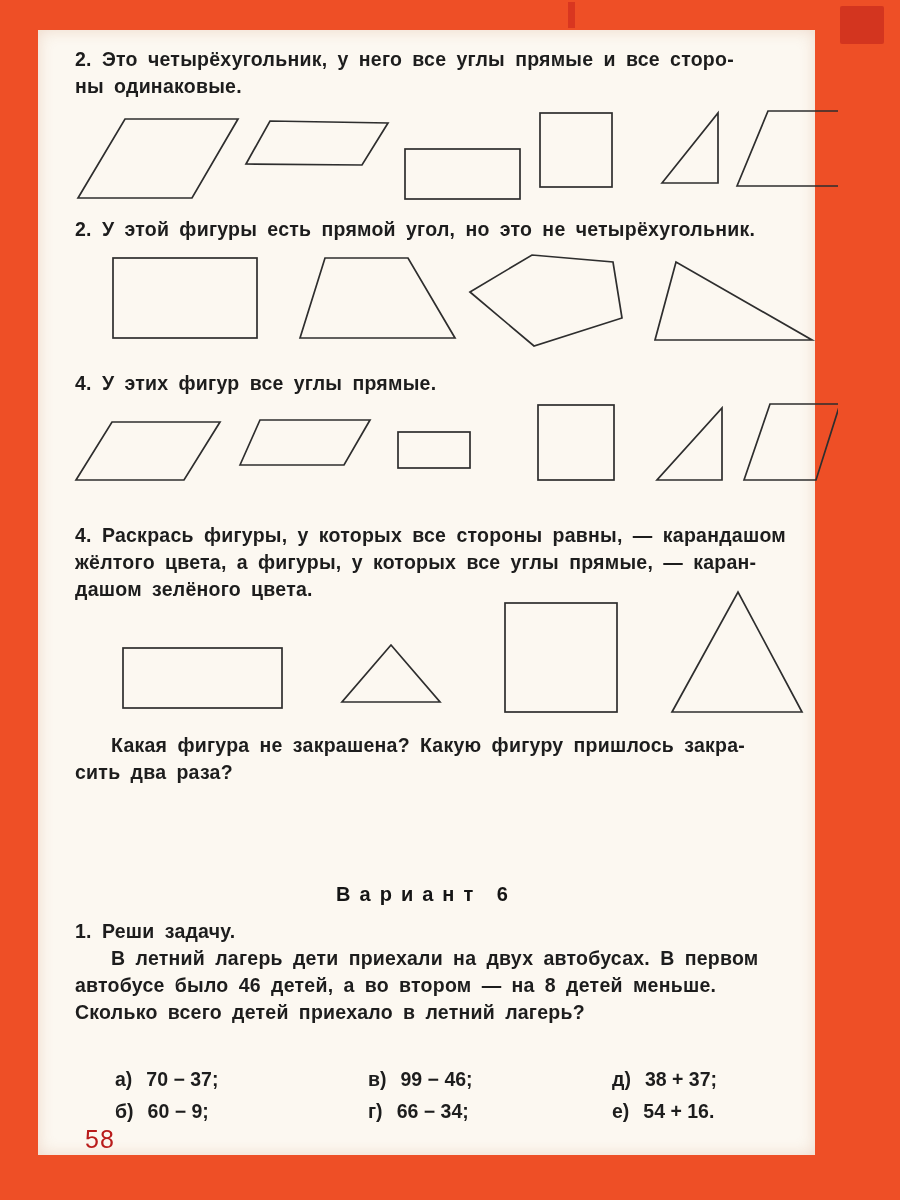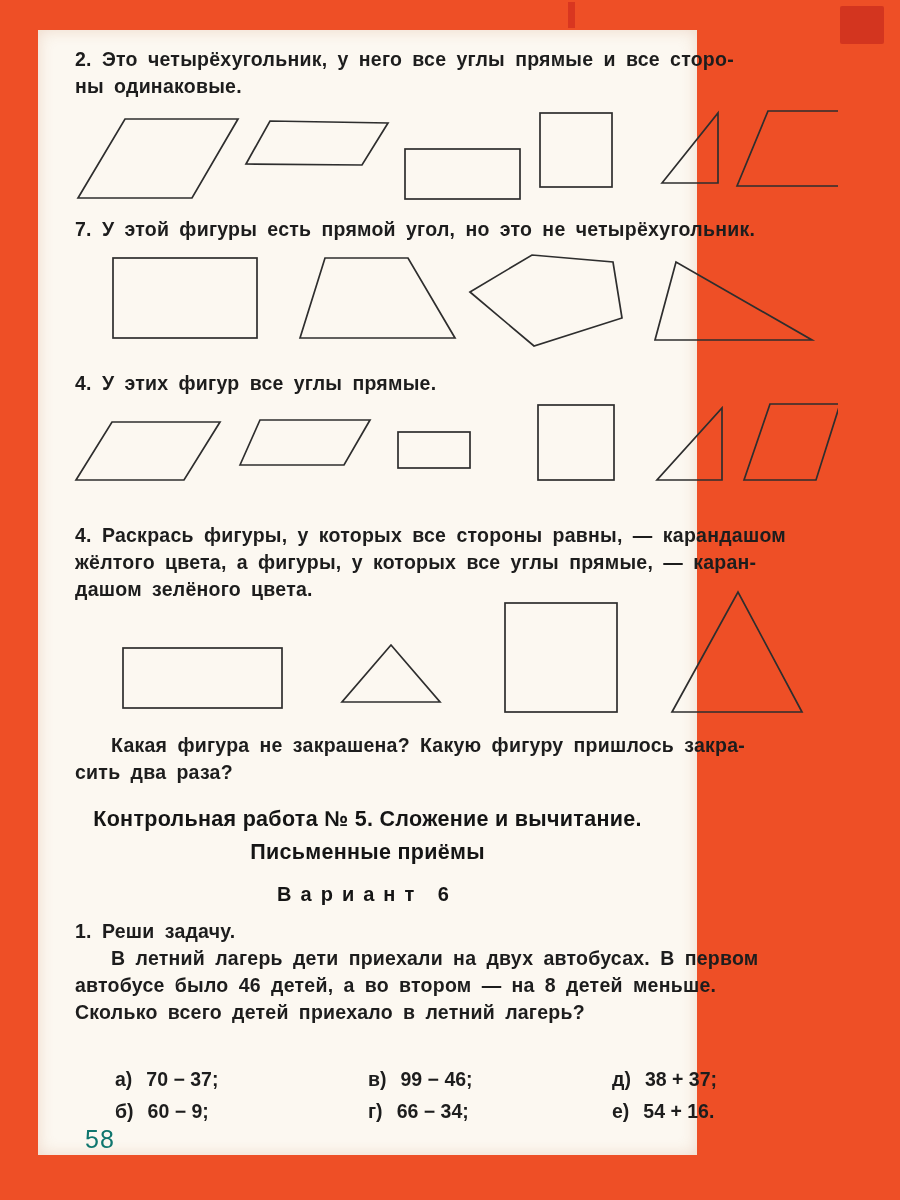--- a/index.html
+++ b/index.html
@@ -6,21 +6,21 @@
   html,body { width:900px; height:1200px; }
   body {
     position:relative;
     width:900px; height:1200px;
     background:#ee4f26;
     font-family:"Liberation Sans", sans-serif;
     overflow:hidden;
   }
   .sheet {
     position:absolute; left:38px; top:30px;
-    width:659px; height:1125px;
+    width:777px; height:1125px;
     background:#fcf8f1;
     box-shadow: inset 0 0 16px rgba(186,96,44,.20);
     padding-left: 40px;
   }
   .artifact { position:absolute; }
   .para {
     position:absolute;
     color:#1d1d1d;
     font-size:19.5px; font-weight:700;
     line-height:27px;
@@ -45,21 +45,21 @@
   .exgrid {
     position:absolute;
     display:grid;
     grid-template-columns:253px 244px auto;
     row-gap:5px;
     font-size:19.5px; font-weight:700; color:#1d1d1d;
   }
   .exgrid .cell { display:flex; gap:14px; line-height:27px; }
   .pagenum {
     position:absolute;
-    font-size:25px; font-weight:400; letter-spacing:1px; color:#0f766e;
+    font-size:25px; font-weight:400; letter-spacing:1px; color:#b91c1c;
   }
 </style>
 </head>
 <body>
 
 <div class="artifact" style="right:16px; top:6px; width:44px; height:38px; background:#c5281c; opacity:.65; border-radius:2px;"></div>
 <div class="artifact" style="left:568px; top:2px; width:7px; height:26px; background:#d3301f; opacity:.8;"></div>
 
 <div class="sheet">
 
@@ -68,21 +68,21 @@
 
   <svg class="figrow" style="left:30px; top:76px;" width="770" height="100" viewBox="0 0 770 100">
     <polygon class="shape" points="10,92 57,13 170,13 124,92"></polygon>
     <polygon class="shape" points="178,58 202,15 320,17 294,59"></polygon>
     <rect class="shape" x="337" y="43" width="115" height="50"></rect>
     <rect class="shape" x="472" y="7" width="72" height="74"></rect>
     <polygon class="shape" points="594,77 650,7 650,77"></polygon>
     <polygon class="shape" points="669,80 700,5 777,5 777,80"></polygon>
   </svg>
 
-  <p class="para" style="left:37px; top:186px; width:762px;">7. У этой фигуры есть прямой угол, но это не четырёхугольник.</p>
+  <p class="para" style="left:37px; top:186px; width:762px;">2. У этой фигуры есть прямой угол, но это не четырёхугольник.</p>
 
   <svg class="figrow" style="left:30px; top:220px;" width="770" height="100" viewBox="0 0 770 100">
     <rect class="shape" x="45" y="8" width="144" height="80"></rect>
     <polygon class="shape" points="232,88 257,8 340,8 387,88"></polygon>
     <polygon class="shape" points="402,42 464,5 545,12 554,68 466,96"></polygon>
     <polygon class="shape" points="587,90 744,90 608,12"></polygon>
   </svg>
 
   <p class="para" style="left:37px; top:340px; width:762px;">4. У этих фигур все углы прямые.</p>
 
@@ -102,22 +102,20 @@
   <svg class="figrow" style="left:30px; top:560px;" width="770" height="125" viewBox="0 0 770 125">
     <rect class="shape" x="55" y="58" width="159" height="60"></rect>
     <polygon class="shape" points="274,112 372,112 323,55"></polygon>
     <rect class="shape" x="437" y="13" width="112" height="109"></rect>
     <polygon class="shape" points="604,122 734,122 670,2"></polygon>
   </svg>
 
   <p class="para indent" style="left:37px; top:702px; width:762px;">Какая фигура не закрашена? Какую фигуру пришлось закра-
 сить два раза?</p>
 
-  <h2 class="heading" style="top:773px;">Контрольная работа № 5. Сложение и вычитание.
-Письменные приёмы</h2>
 
   <div class="variant" style="top:853px;">Вариант 6</div>
 
   <p class="para" style="left:37px; top:888px; width:762px;">1. Реши задачу.</p>
 
   <p class="para indent" style="left:37px; top:915px; width:762px;">В летний лагерь дети приехали на двух автобусах. В первом
 автобусе было 46 детей, а во втором — на 8 детей меньше.
 Сколько всего детей приехало в летний лагерь?</p>
 
 

